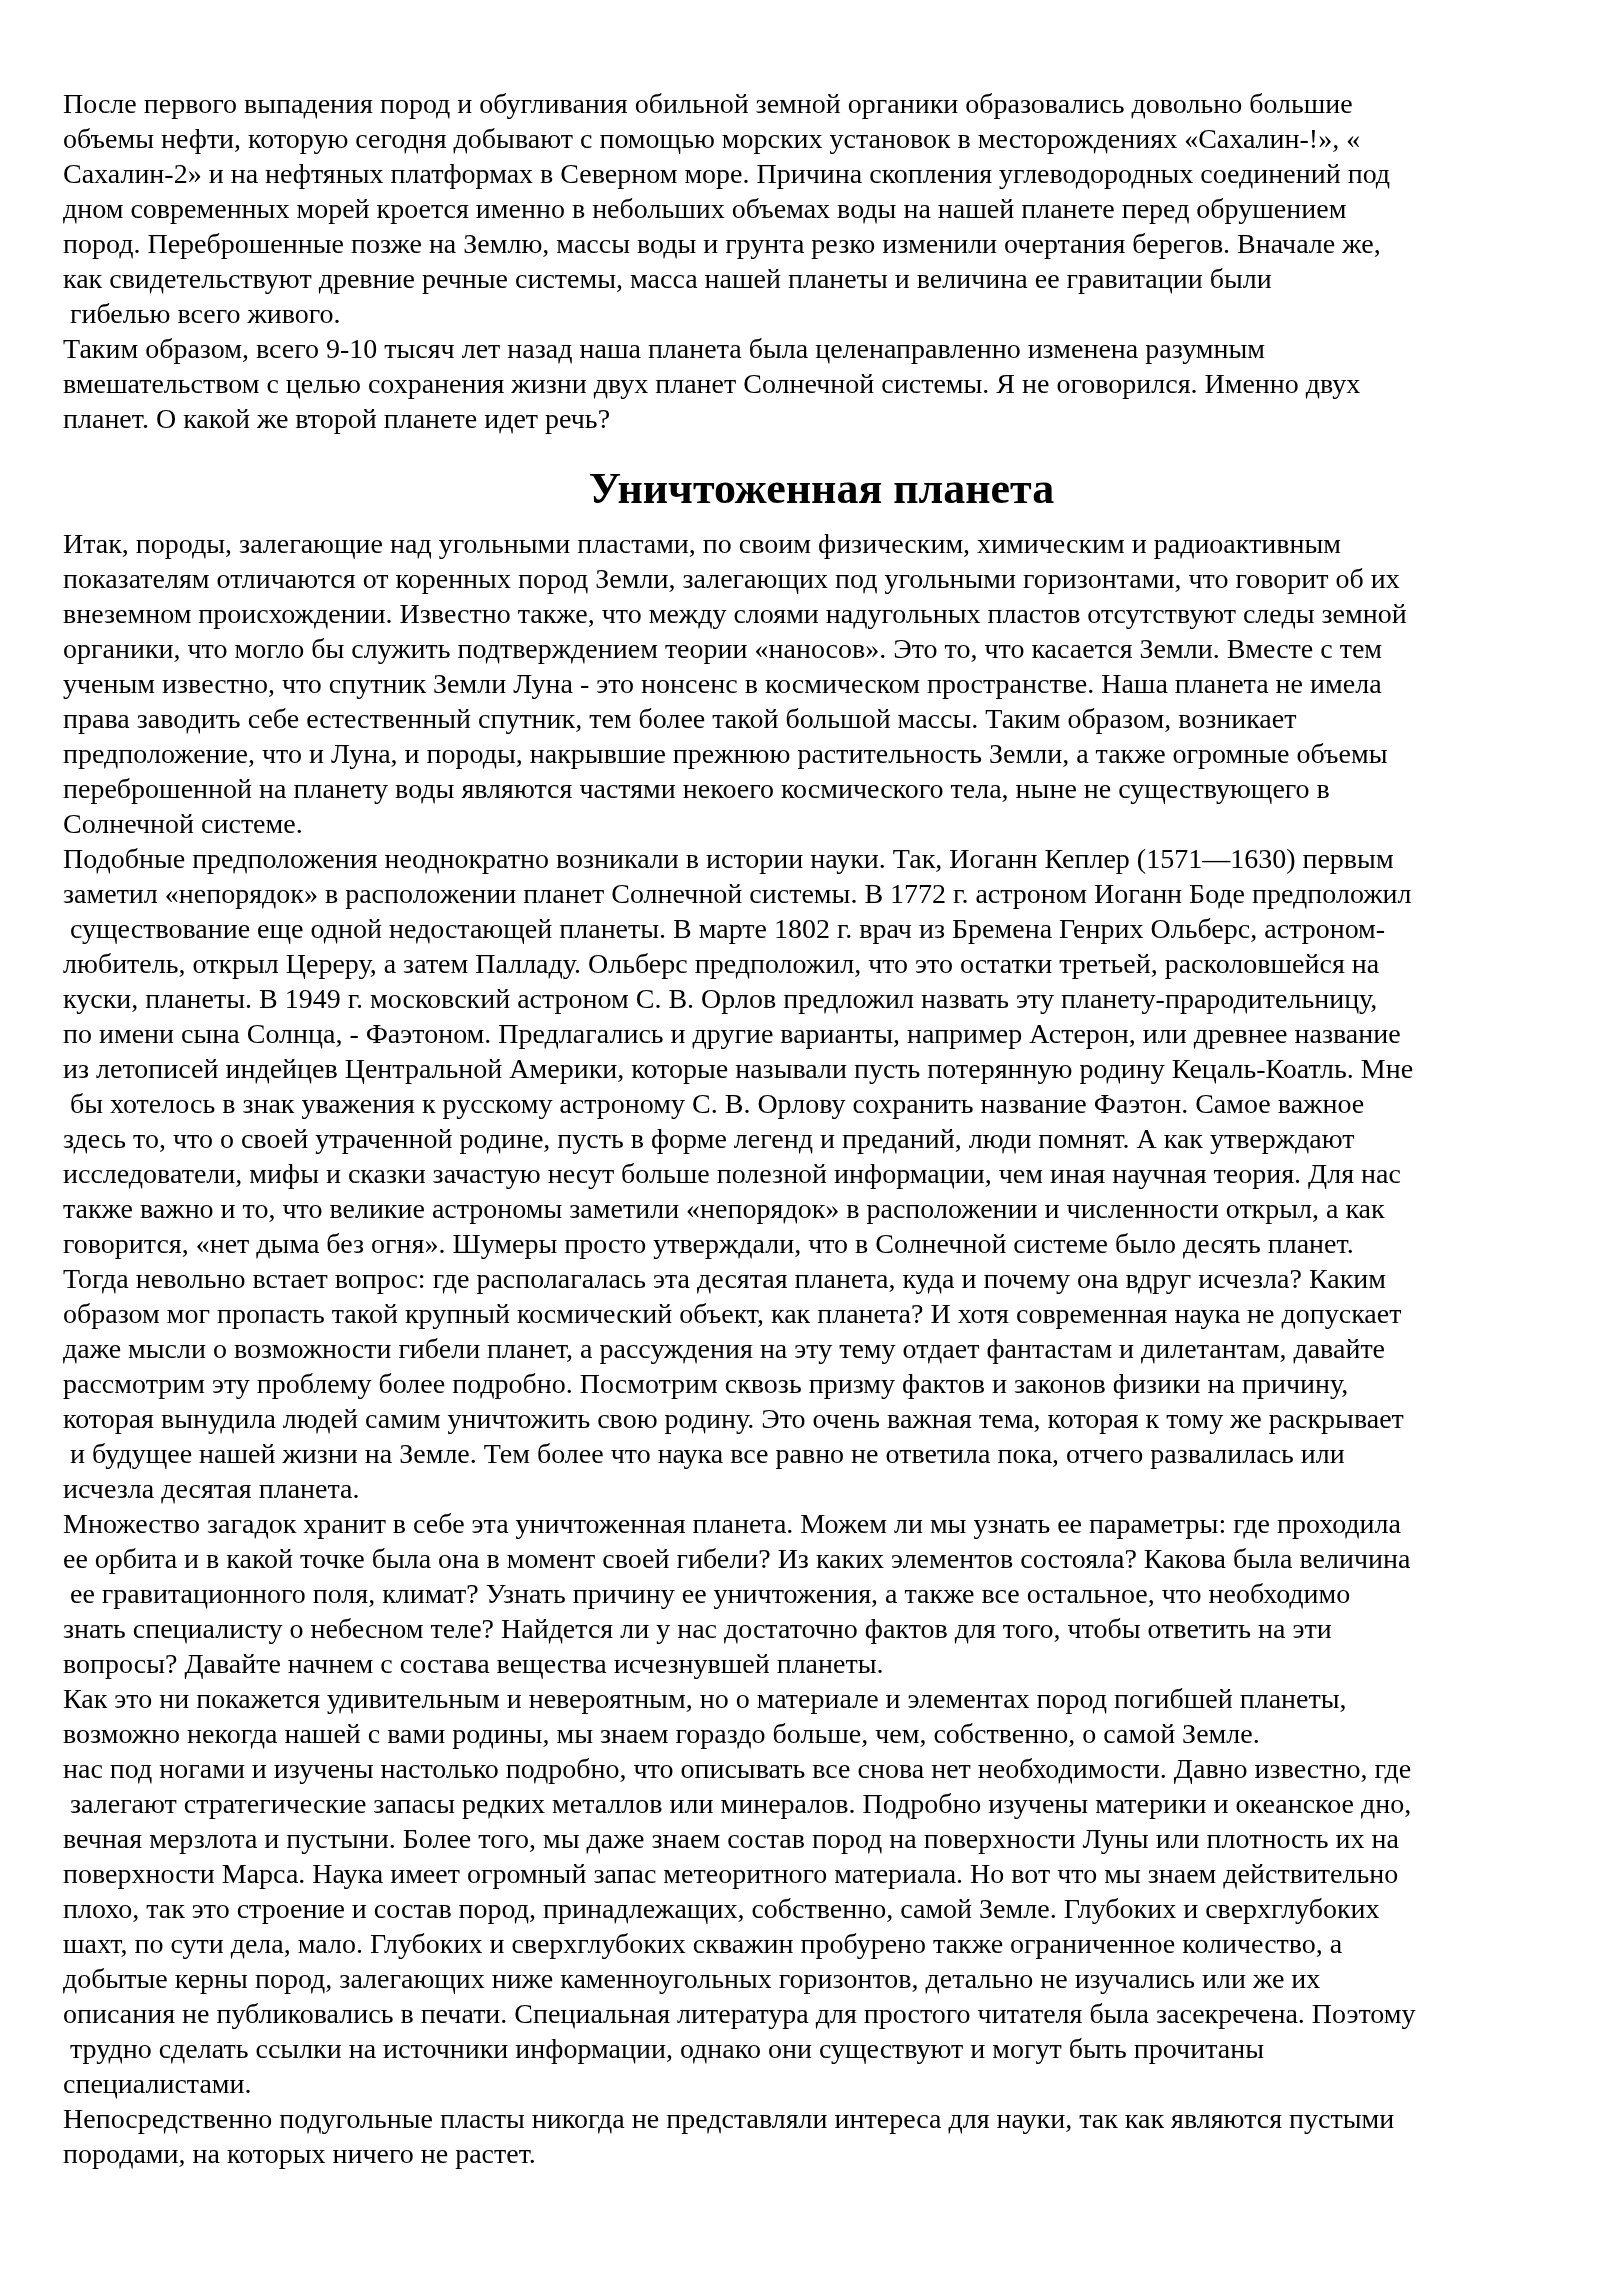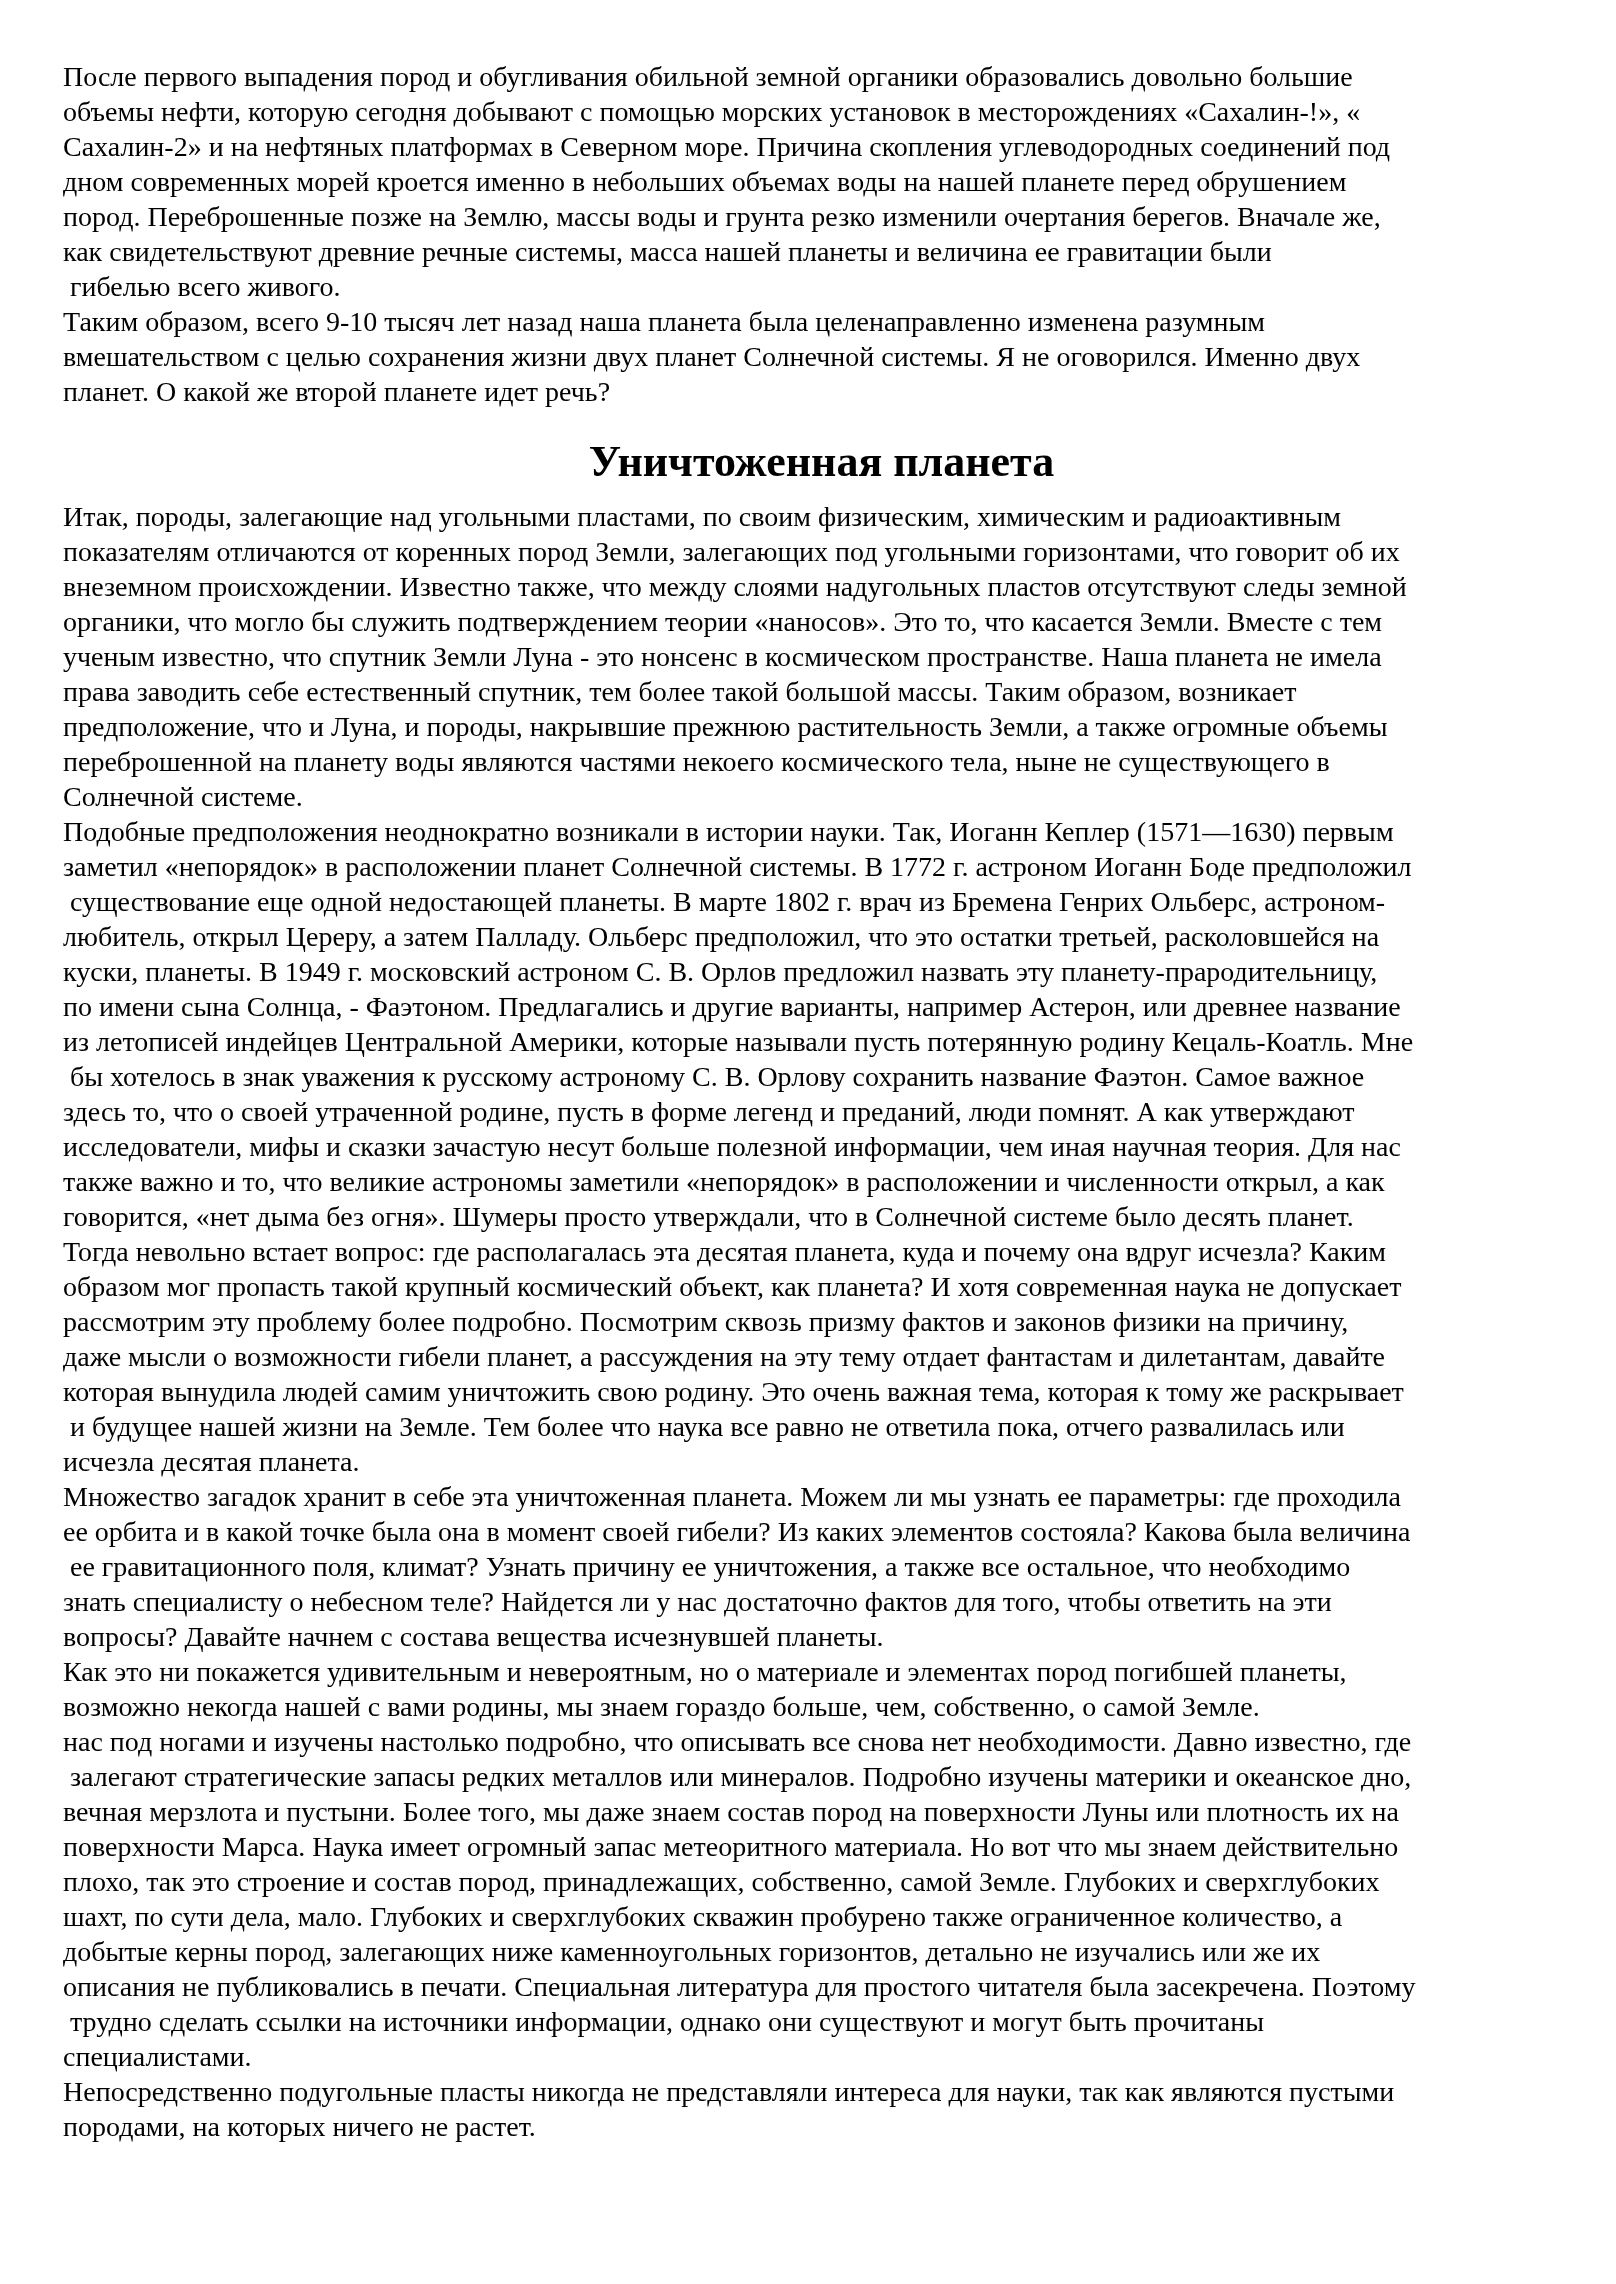--- a/index.html
+++ b/index.html
@@ -12,21 +12,21 @@
     background: #ffffff;
     overflow: hidden;
   }
   .page {
     width: 1617px;
     height: 2284px;
     background: #ffffff;
     position: relative;
   }
   .doc {
-    padding: 59px 37px 0 63px;
+    padding: 86px 37px 0 63px;
     color: #000000;
     font-family: "Liberation Serif", "DejaVu Serif", serif;
     font-size: 28px;
     line-height: 35px;
   }
   .para {
     margin: 0;
     padding: 0;
   }
   .line {
@@ -82,22 +82,22 @@
         <div class="line">куски, планеты. В 1949 г. московский астроном С. В. Орлов предложил назвать эту планету-прародительницу,</div>
         <div class="line">по имени сына Солнца, - Фаэтоном. Предлагались и другие варианты, например Астерон, или древнее название</div>
         <div class="line">из летописей индейцев Центральной Америки, которые называли пусть потерянную родину Кецаль-Коатль. Мне</div>
         <div class="line"> бы хотелось в знак уважения к русскому астроному С. В. Орлову сохранить название Фаэтон. Самое важное</div>
         <div class="line">здесь то, что о своей утраченной родине, пусть в форме легенд и преданий, люди помнят. А как утверждают</div>
         <div class="line">исследователи, мифы и сказки зачастую несут больше полезной информации, чем иная научная теория. Для нас</div>
         <div class="line">также важно и то, что великие астрономы заметили «непорядок» в расположении и численности открыл, а как</div>
         <div class="line">говорится, «нет дыма без огня». Шумеры просто утверждали, что в Солнечной системе было десять планет.</div>
         <div class="line">Тогда невольно встает вопрос: где располагалась эта десятая планета, куда и почему она вдруг исчезла? Каким</div>
         <div class="line">образом мог пропасть такой крупный космический объект, как планета? И хотя современная наука не допускает</div>
+        <div class="line">даже мысли о возможности гибели планет, а рассуждения на эту тему отдает фантастам и дилетантам, давайте</div>
         <div class="line">рассмотрим эту проблему более подробно. Посмотрим сквозь призму фактов и законов физики на причину,</div>
-        <div class="line">даже мысли о возможности гибели планет, а рассуждения на эту тему отдает фантастам и дилетантам, давайте</div>
         <div class="line">которая вынудила людей самим уничтожить свою родину. Это очень важная тема, которая к тому же раскрывает</div>
         <div class="line"> и будущее нашей жизни на Земле. Тем более что наука все равно не ответила пока, отчего развалилась или</div>
         <div class="line">исчезла десятая планета.</div>
       </div>
       <div class="para">
         <div class="line">Множество загадок хранит в себе эта уничтоженная планета. Можем ли мы узнать ее параметры: где проходила</div>
         <div class="line">ее орбита и в какой точке была она в момент своей гибели? Из каких элементов состояла? Какова была величина</div>
         <div class="line"> ее гравитационного поля, климат? Узнать причину ее уничтожения, а также все остальное, что необходимо</div>
         <div class="line">знать специалисту о небесном теле? Найдется ли у нас достаточно фактов для того, чтобы ответить на эти</div>
         <div class="line">вопросы? Давайте начнем с состава вещества исчезнувшей планеты.</div>

